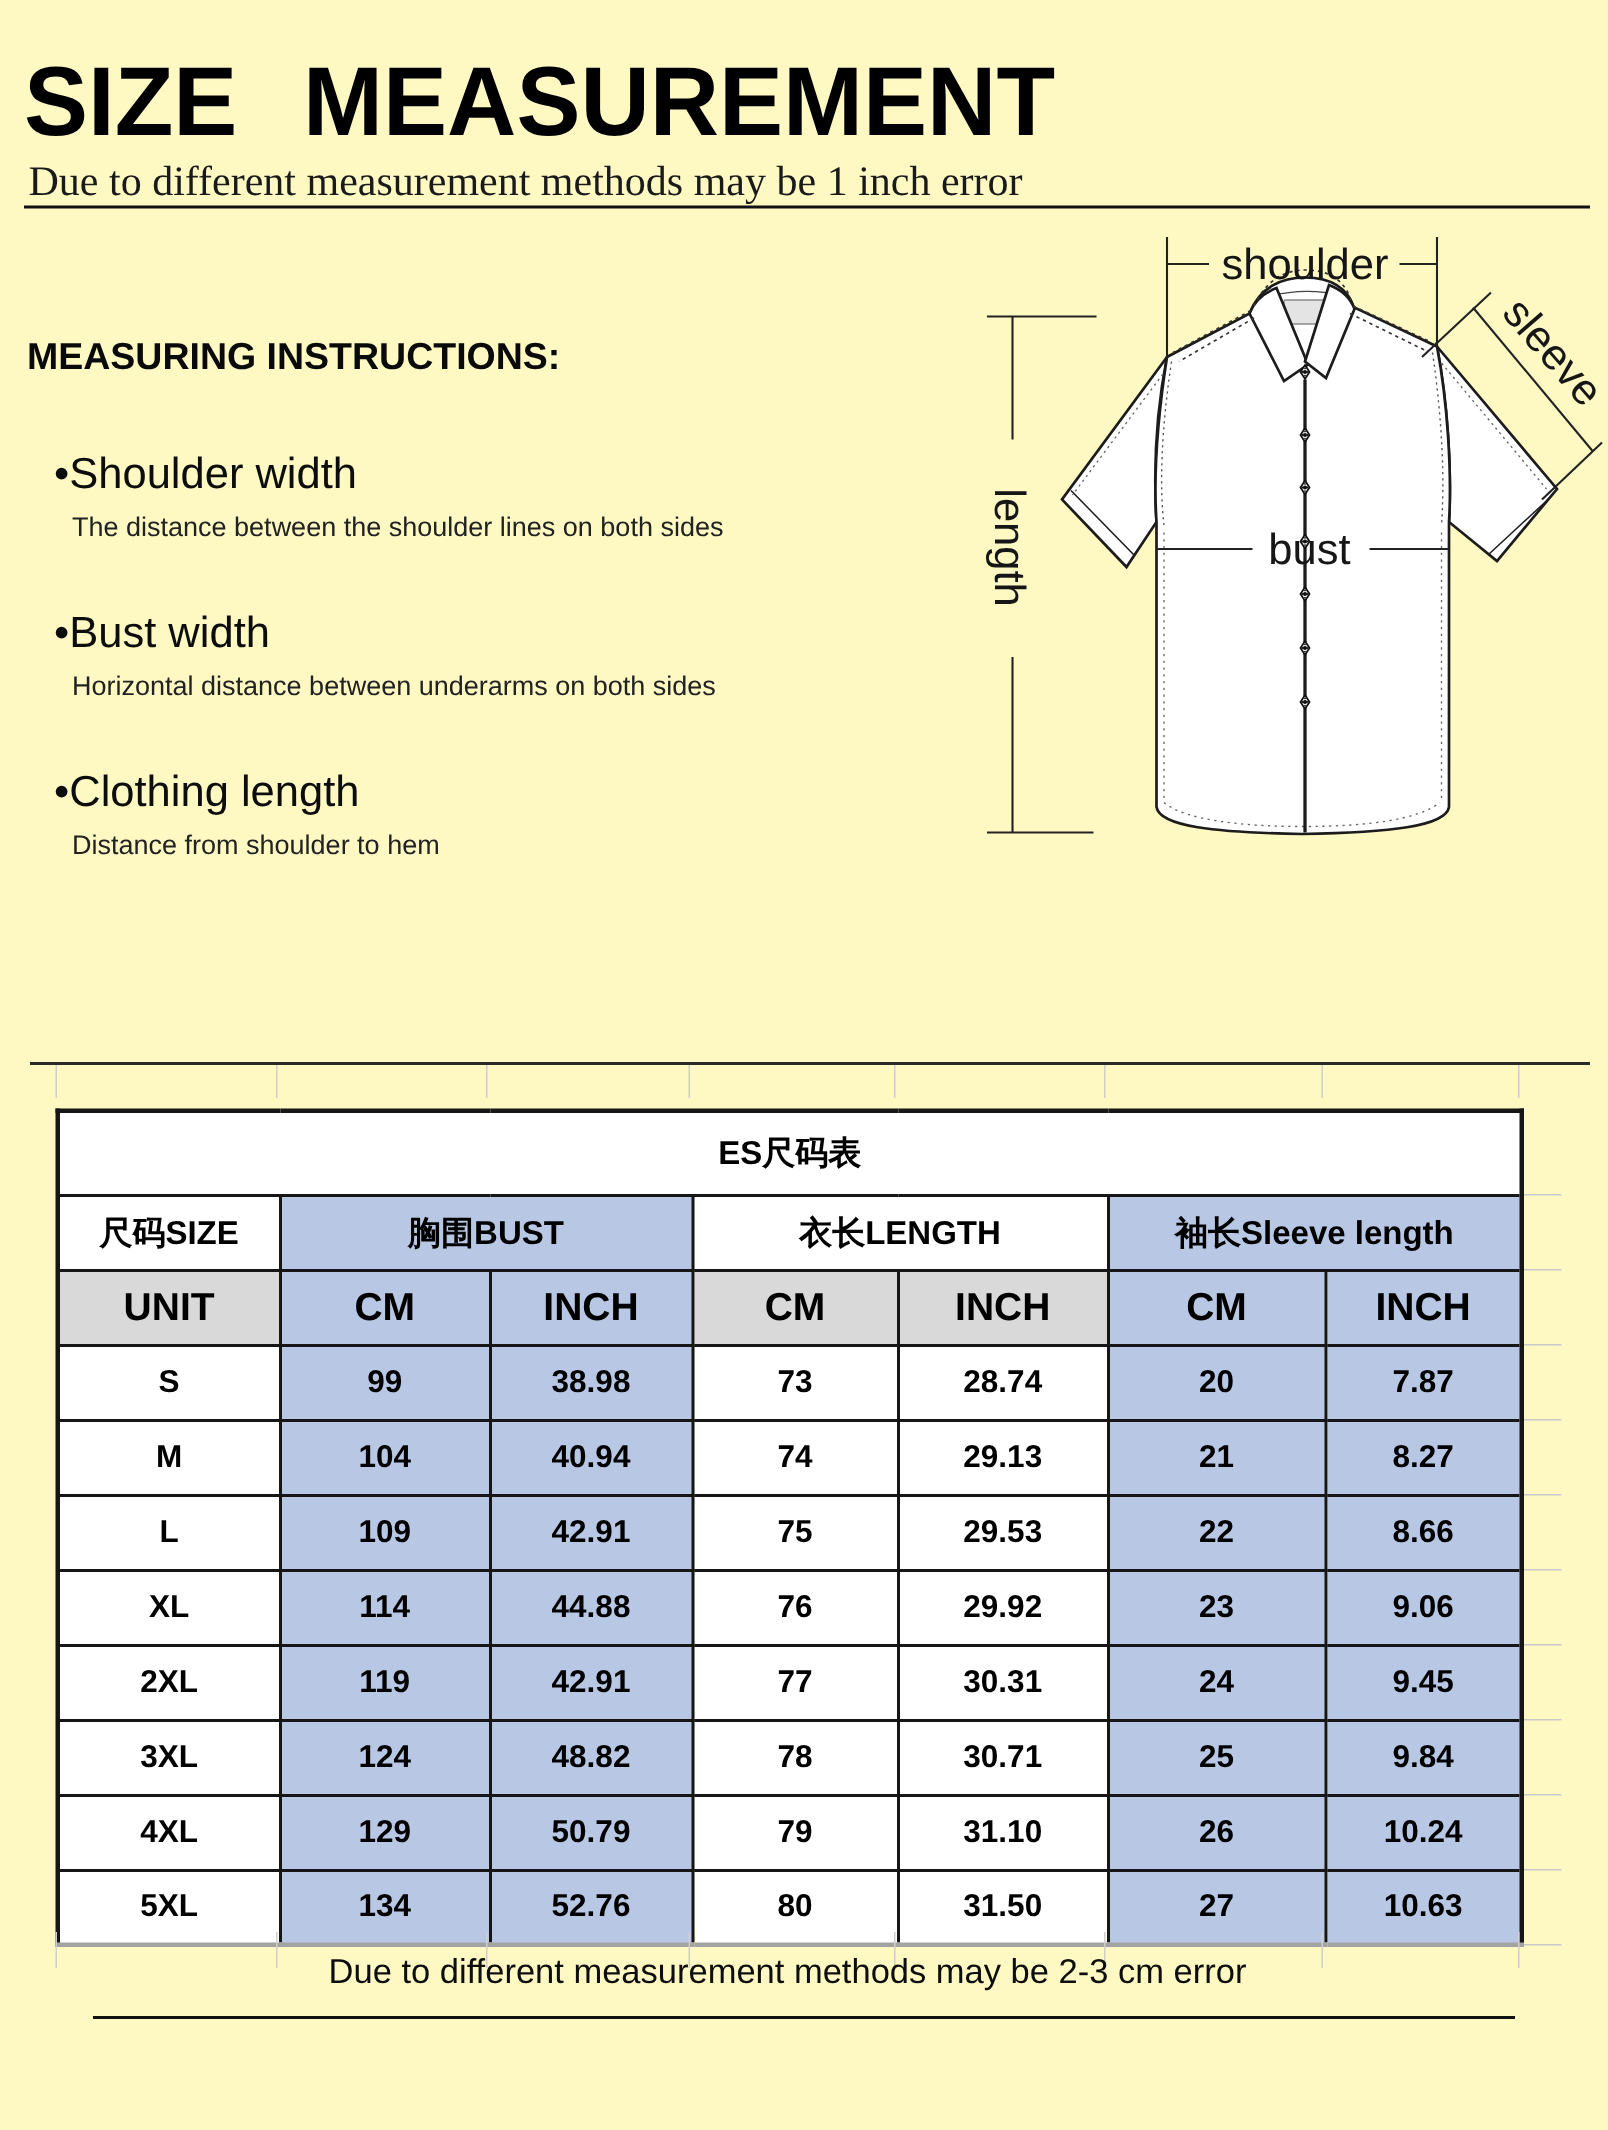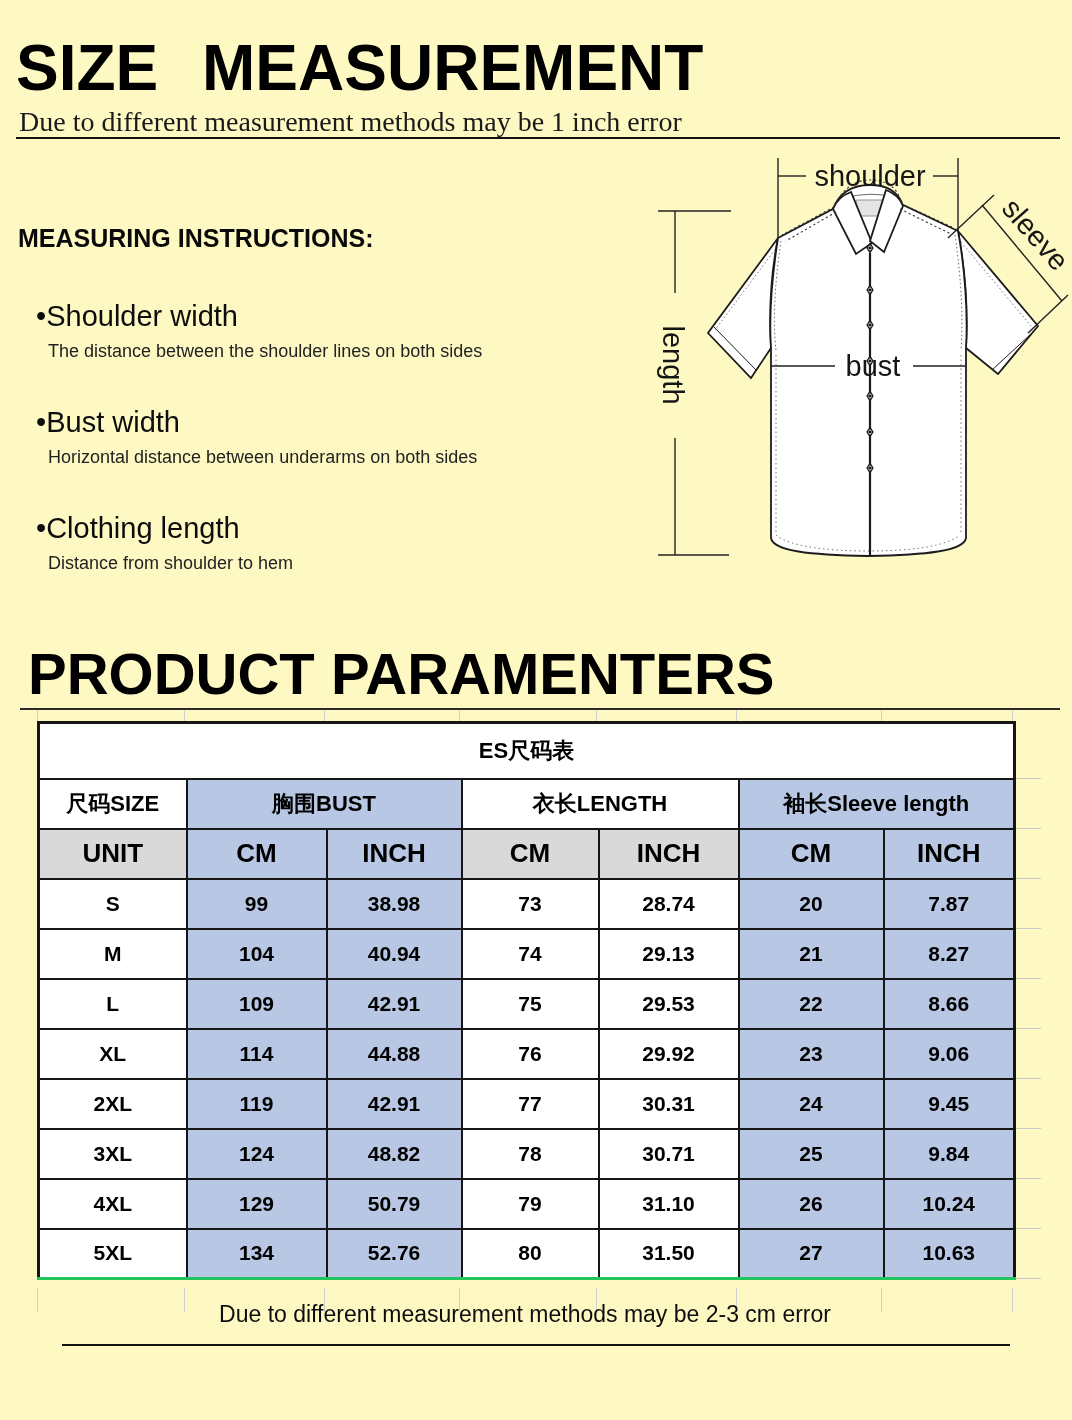--- a/index.html
+++ b/index.html
@@ -23,30 +23,30 @@
 
   .h2 { position:absolute; left:28px; top:640px; font-size:58px; font-weight:900; color:#000; letter-spacing:0px; }
   .hr2 { position:absolute; left:20px; top:708px; width:1040px; height:2px; background:#2b2b2b; }
 
   .gridstrip { position:absolute; left:37px; display:flex; }
   .gridstrip .gcell { border-right:1px solid #cfcfcf; }
   .gridstrip .gcell:first-child { border-left:1px solid #cfcfcf; }
   .strip-top { top:710px; height:22px; }
   .strip-bottom { top:1288px; height:24px; }
 
-  table.sizes { position:absolute; left:37px; top:721px; border-collapse:collapse; table-layout:fixed; }
+  table.sizes { position:absolute; left:37px; top:739px; border-collapse:collapse; table-layout:fixed; }
   table.sizes td { text-align:center; vertical-align:middle; font-weight:700; overflow:hidden; }
   td.main { border:2px solid #161616; font-size:21px; color:#000; }
   td.ttl { font-size:22px; }
   td.hdr { font-size:22px; }
   td.unit { font-size:26px;margin-left:44px; }
   td.edge-l { border-left:3px solid #161616; }
   td.edge-r { border-right:3px solid #161616; }
   td.edge-t { border-top:3px solid #161616; }
-  td.edge-b { border-bottom:3px solid #22c55e; }
+  td.edge-b { border-bottom:3px solid #a3a3a3; }
   td.blue { background:#b8c7e3; }
   td.gray { background:#d9d9d9; }
   td.white { background:#ffffff; }
   td.ghost { border:none; border-bottom:1px solid #c9c9c9; background:transparent; }
   tr.r-title { height:56px; } tr.r-head { height:50px;padding-left:40px; } tr.r-unit { height:50px; } tr.r-data { height:50px; }
 
   .note { position:absolute; left:37px; top:1301px; width:976px; text-align:center; font-size:23px; color:#0e0e0e; }
   .hr3 { position:absolute; left:62px; top:1344px; width:948px; height:2px; background:#111; }
 
   svg text.dim { font-family:"Liberation Sans", sans-serif; font-size:29px; fill:#161616; font-weight:400; }
@@ -143,21 +143,20 @@
       <path d="M283,223 L336,223" stroke="#222" stroke-width="1.4"></path>
       <text class="dim" x="243" y="233" text-anchor="middle">bust</text>
 
       <path d="M318,95 L364,52" stroke="#222" stroke-width="1.4"></path>
       <path d="M352,62 L432,158" stroke="#222" stroke-width="1.4"></path>
       <path d="M398,190 L438,152" stroke="#222" stroke-width="1.4"></path>
       <text class="dim" x="398" y="98" text-anchor="middle" transform="rotate(49 398 98)">sleeve</text>
     </svg>
   </div>
 
-  <div class="h2">PRODUCT PARAMENTERS</div>
   <div class="hr2"></div>
 
   <div class="gridstrip strip-top">
       <div class="gcell" style="width: 148px;"></div>
       <div class="gcell" style="width: 140px;"></div>
       <div class="gcell" style="width: 135px;"></div>
       <div class="gcell" style="width: 137px;"></div>
       <div class="gcell" style="width: 140px;"></div>
       <div class="gcell" style="width: 145px;"></div>
       <div class="gcell" style="width: 131px;"></div>

